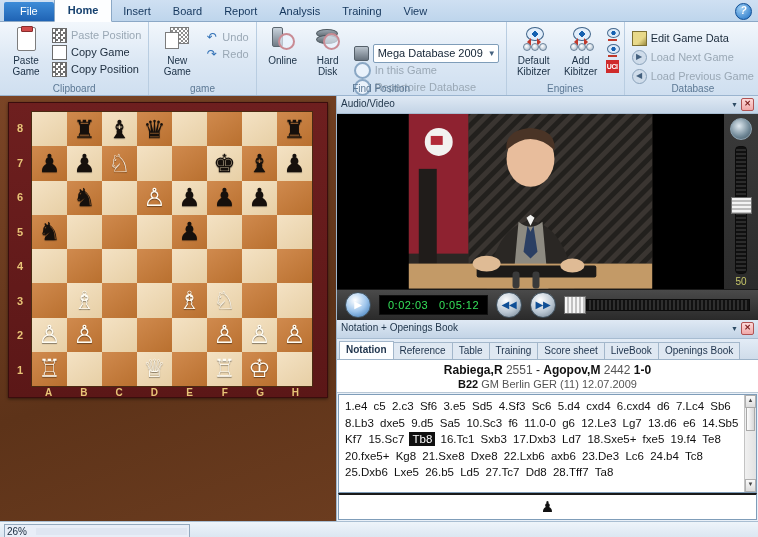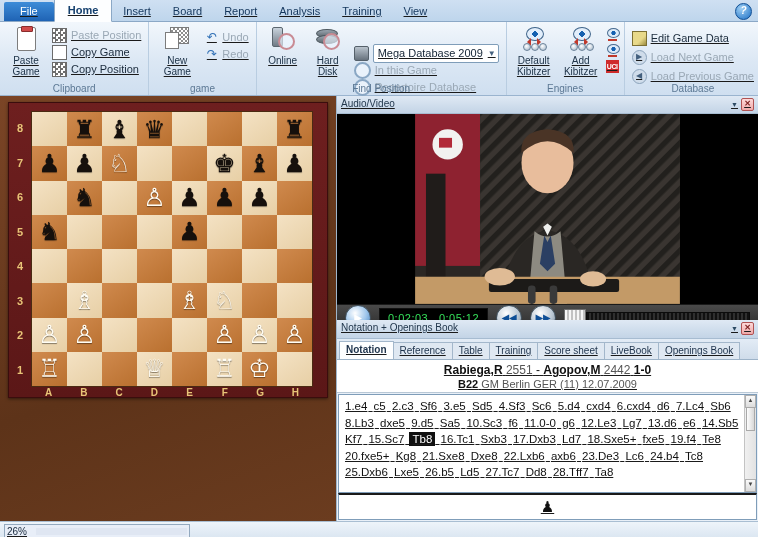--- a/index.html
+++ b/index.html
@@ -1,20 +1,20 @@
 <!DOCTYPE html>
 <html><head>
 <meta charset="utf-8">
 <style>
   html,body{margin:0;padding:0;}
   body{width:758px;height:537px;overflow:hidden;
        font-family:"Liberation Sans",sans-serif;font-size:11px;
        background:#d6e3f0;color:#1a1a1a;}
   .app{width:758px;height:537px;position:relative;
-       background:linear-gradient(180deg,#e8f0f8 0%,#d4e2f2 100%);text-decoration:underline;}
+       background:linear-gradient(180deg,#e8f0f8 0%,#d4e2f2 100%);}
 
   
   .tabbar{height:21px;display:flex;align-items:flex-end;
           background:linear-gradient(180deg,#cfe0f2 0%,#bed5ec 100%);
           border-bottom:1px solid #8ba8c6;position:relative;}
   .tab{padding:3px 11px 3px;font-size:11px;color:#14365c;cursor:default;
        line-height:13px;}
   .tab.file{background:linear-gradient(180deg,#3d8cd8 0%,#1f63b4 100%);
             color:#fff;margin-left:4px;padding:3px 16px;border-radius:2px 2px 0 0;}
   .tab.active{background:#fdfeff;border:1px solid #8ba8c6;border-bottom:1px solid #fdfeff;
@@ -574,20 +574,27 @@
               <path d="M190 104 l4 8 l4 -8 l-4 -3z" fill="#f0f0ee"></path>
               <path d="M191 112 l3 6 l3 -6 l4 26 l-7 7 l-7 -7z" fill="#2b3f63"></path>
               <rect x="72" y="150" width="244" height="25" fill="#c39a67"></rect>
               <rect x="140" y="152" width="120" height="12" rx="2" fill="#1c1a18"></rect>
               <ellipse cx="150" cy="150" rx="14" ry="8" fill="#dfbb95"></ellipse>
               <ellipse cx="236" cy="152" rx="12" ry="7" fill="#dfbb95"></ellipse>
               <rect x="176" y="158" width="7" height="17" rx="3" fill="#3a3a3a"></rect>
               <rect x="196" y="158" width="7" height="17" rx="3" fill="#3a3a3a"></rect>
             </svg>
           </div>
+          <div class="volcol">
+            <div class="volknob"></div>
+            <div class="voltrack">
+              <div class="volthumb"></div>
+            </div>
+            <div class="volval">50</div>
+          </div>
         </div>
         <div class="vcontrols">
           <div class="rbtn play">▶</div>
           <div class="timebox">
             <span>0:02:03</span>
             <span>&nbsp;</span>
             <span>0:05:12</span>
           </div>
           <div class="rbtn">◀◀</div>
           <div class="rbtn">▶▶</div>

